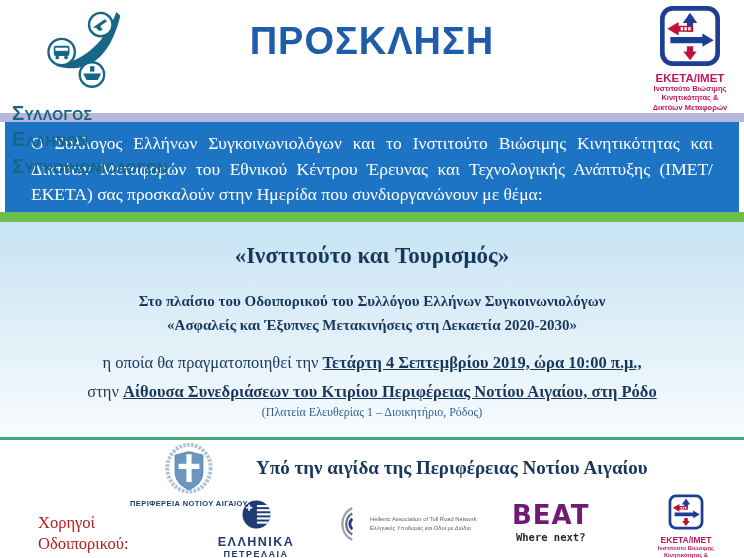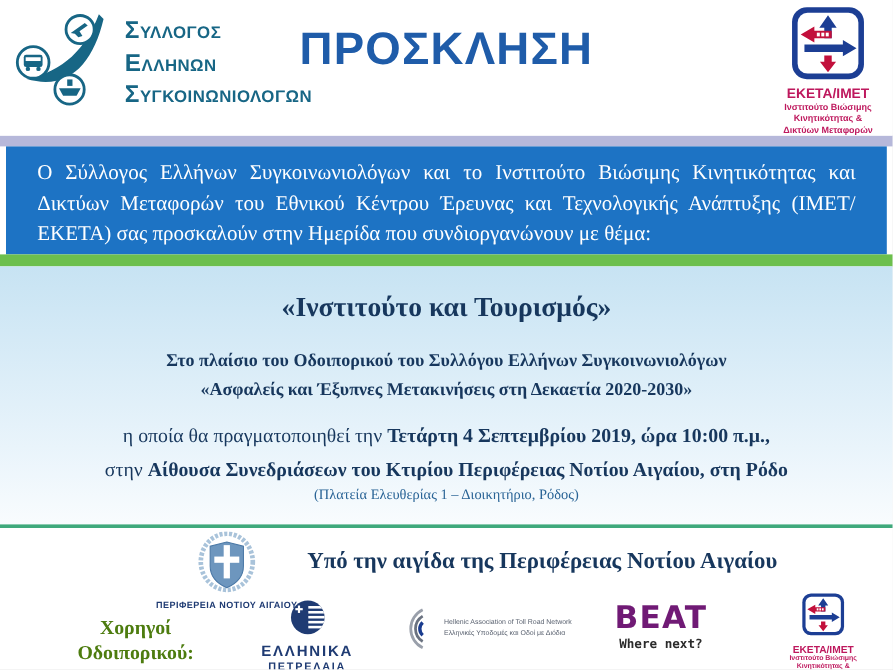--- a/index.html
+++ b/index.html
@@ -2,21 +2,21 @@
 <html><head>
 <meta charset="utf-8">
 <style>
   html,body{margin:0;padding:0;background:#e8e8e8;}
   .page{
     position:relative;width:744px;height:558px;margin:0 auto;background:#ffffff;
     font-family:"Liberation Serif", serif;overflow:hidden;
   }
   
   .header{position:relative;height:113px;background:#ffffff;}
-  .ses-logo{position:absolute;left:12px;top:10px;display:flex;align-items:center;gap:4px;}
+  .ses-logo{position:absolute;left:12px;top:10px;display:flex;align-items:center;gap:4px;flex-direction:column;}
   .ses-mark{width:88px;height:86px;}
   .ses-text{color:#176685;font-family:"Liberation Sans",sans-serif;font-weight:bold;
     font-size:14px;line-height:1.3;letter-spacing:.4px;}
   .ses-text div::first-letter{font-size:1.45em;}
   .invite-title{position:absolute;left:0;right:0;top:20px;text-align:center;
     font-family:"Liberation Sans",sans-serif;font-weight:bold;font-size:38px;
     color:#1f5ca9;letter-spacing:1px;}
   .eketa-block{width:92px;text-align:center;font-family:"Liberation Sans",sans-serif;color:#be185d;}
   .eketa-top{position:absolute;right:8px;top:5px;}
   .eketa-block .eketa-name{font-weight:bold;font-size:11.5px;margin-top:1px;}
@@ -30,32 +30,32 @@
   .strip-green{height:10px;background:#6cbf4d;}
   
   .mid{height:215px;background:linear-gradient(#c7e3f3,#e9f4fb 70%,#f9fcfe);
     text-align:center;color:#17375d;overflow:hidden;}
   .event-title{padding-top:21px;font-size:23px;font-weight:bold;}
   .sub1{margin-top:24px;font-size:15px;font-weight:bold;}
   .sub2{margin-top:7px;font-size:15px;font-weight:bold;}
   .when{margin-top:19px;font-size:16.5px;}
   .where{margin-top:9px;font-size:16.5px;}
   .addr{margin-top:3px;font-size:12px;color:#2a6496;}
-  .b{font-weight:bold;}
+  .b{font-weight:bold;text-decoration:underline;}
   
   .green-line{height:3px;background:#3fa97c;}
   
   .footer{position:relative;height:118px;background:#ffffff;}
   .coat{position:absolute;left:130px;top:3px;width:118px;text-align:center;}
   .coat svg{width:50px;height:52px;}
   .coat-caption{font-family:"Liberation Sans",sans-serif;font-weight:bold;font-size:7.5px;
     color:#1f3b73;letter-spacing:.4px;margin-top:0;}
   .aegis-text{position:absolute;left:256px;top:17px;font-size:19px;font-weight:bold;color:#17375d;}
-  .sponsors-label{position:absolute;left:38px;top:72px;width:150px;text-align:center;
-    font-size:16.5px;font-weight:bold;color:#4d7c0f;line-height:1.3;}
+  .sponsors-label{position:absolute;left:38px;top:72px;width:150px;text-align:left;
+    font-size:16.5px;font-weight:normal;color:#b91c1c;line-height:1.3;}
   .elpe{position:absolute;left:204px;top:58px;width:104px;text-align:center;
     font-family:"Liberation Sans",sans-serif;color:#1f3b73;}
   .elpe svg{width:33px;height:33px;}
   .elpe-name{font-weight:bold;font-size:12.5px;letter-spacing:1.5px;margin-top:0;}
   .elpe-sub{font-weight:bold;font-size:9px;letter-spacing:1.5px;}
   .hellastron{position:absolute;left:324px;top:64px;display:flex;align-items:center;}
   .hellastron svg{width:30px;height:40px;}
   .hella-text{margin-left:2px;font-family:"Liberation Sans",sans-serif;}
   .hella-name{font-weight:bold;font-size:21px;letter-spacing:.5px;line-height:1;}
   .hella-name .p1{color:#1a3c8f;}

